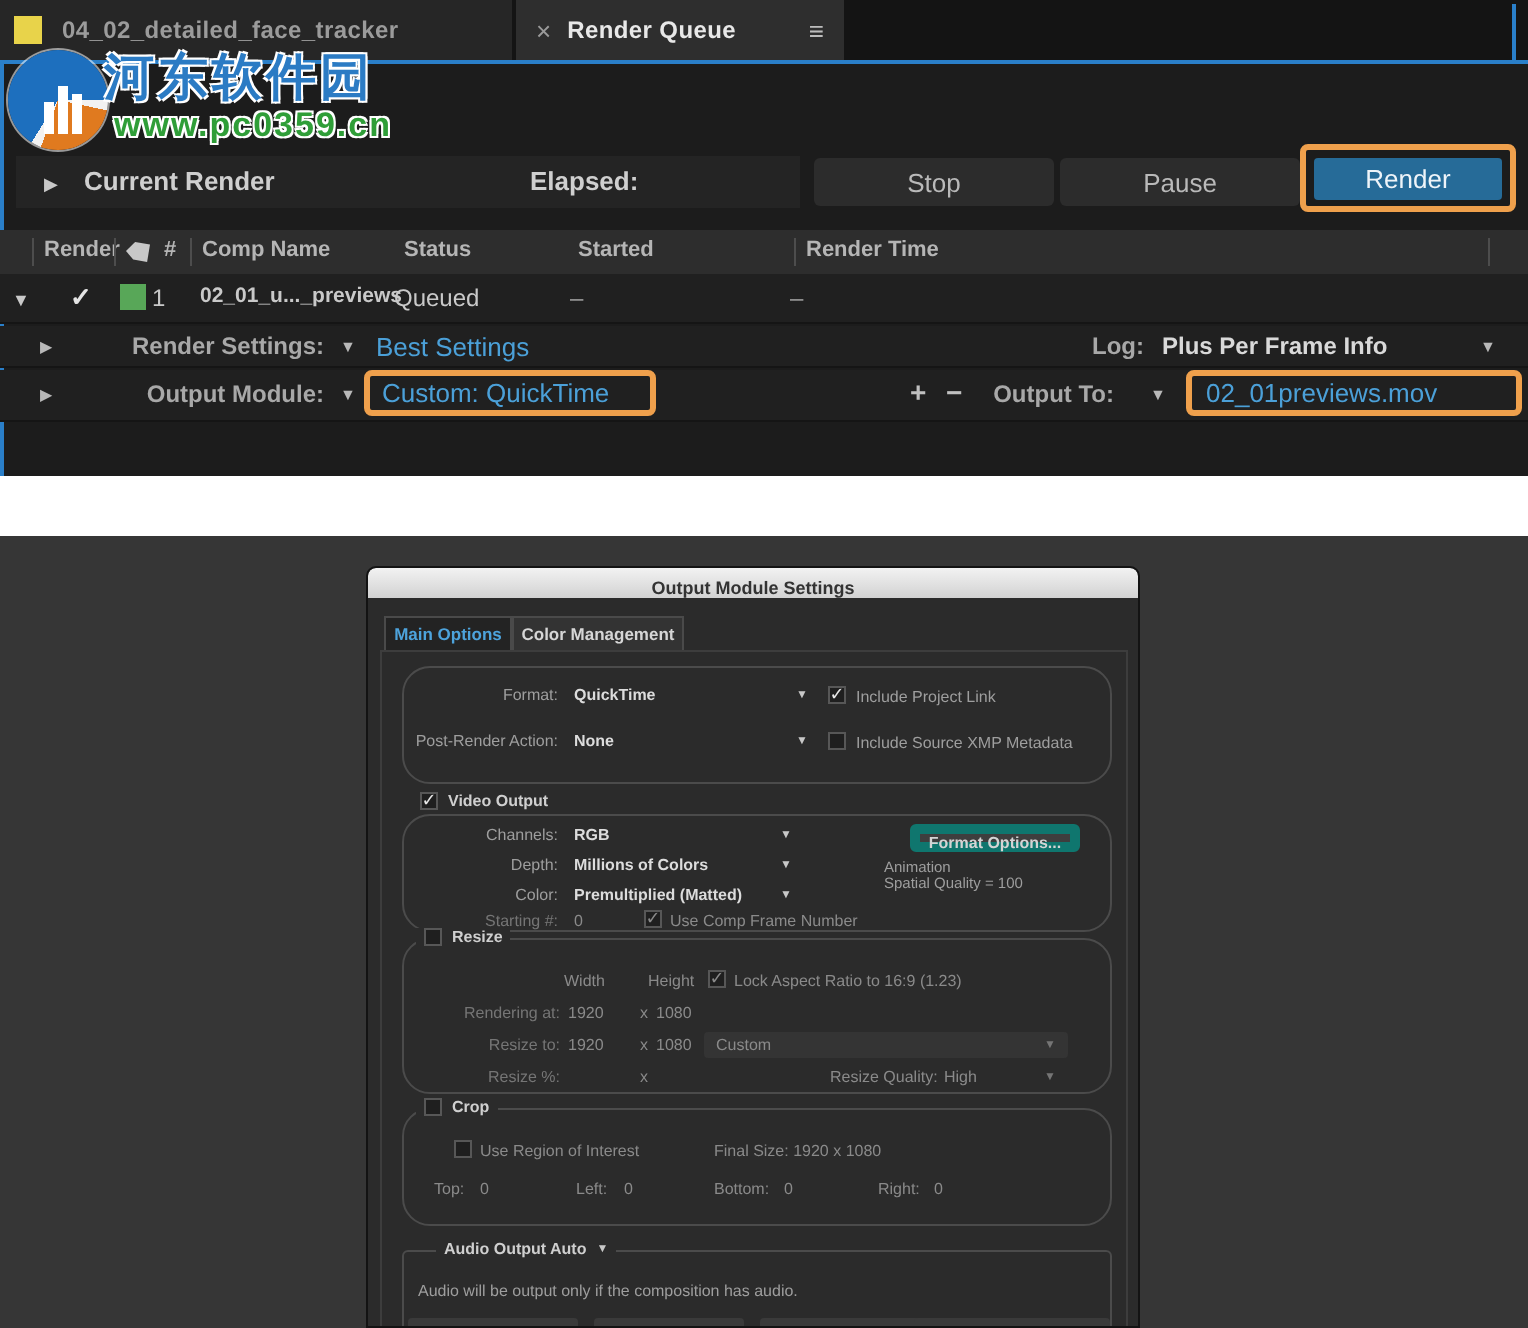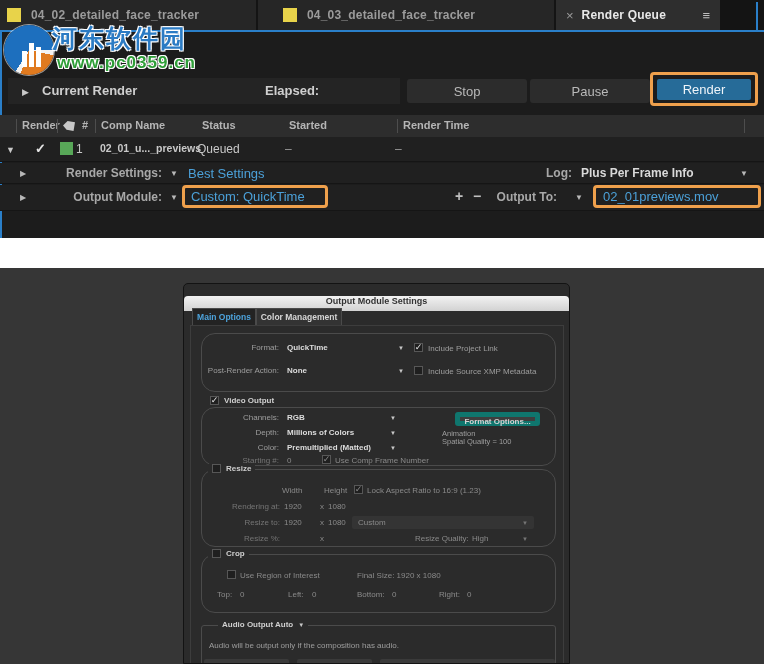--- a/index.html
+++ b/index.html
@@ -65,22 +65,22 @@
   .wm-b3 { left:32px; top:22px; width:5px; height:20px; }
   .wm-name { left:52px; top:0px; font-size:25px; font-weight:700; color:#2b7bc4;
     text-shadow:-1px -1px 0 #fff, 1px -1px 0 #fff, -1px 1px 0 #fff, 1px 1px 0 #fff; letter-spacing:2px; }
   .wm-url { left:57px; top:31px; font-size:17px; font-weight:700; color:#2f9e38;
     text-shadow:-1px -1px 0 #fff, 1px -1px 0 #fff, -1px 1px 0 #fff, 1px 1px 0 #fff; letter-spacing:1px; }
 
   
   .bottom-panel { position:absolute; left:0; top:268px; width:764px; height:396px; background:#363636; }
   .dialog { position:absolute; left:183px; top:15px; width:387px; height:381px; background:#2b2b2b;
     border:1px solid #131313; border-radius:5px 5px 0 0; overflow:hidden; }
-  .titlebar { position:absolute; left:0; top:12px; width:100%; height:15px; background:linear-gradient(#f2f2f2,#d2d2d2);
-    border-radius:4px 4px 0 0; display:flex; align-items:flex-start; justify-content:center;
+  .titlebar { position:absolute; left:0; top:0; width:100%; height:15px; background:linear-gradient(#f2f2f2,#d2d2d2);
+    border-radius:4px 4px 0 0; display:flex; align-items:flex-end; justify-content:center;
     font-size:9px; font-weight:700; color:#333; }
   .dtab { position:absolute; top:24px; height:18px; border:1px solid #4a4a4a; display:flex; align-items:center;
     justify-content:center; font-size:8.5px; }
   .dtab-main { left:8px; width:64px; background:#232323; color:#4da3dc; font-weight:700; }
   .dtab-color { left:72px; width:86px; background:#333333; color:#d6d6d6; font-weight:700; }
   .content-frame { position:absolute; left:6px; top:41px; width:374px; height:340px; border:1px solid #3d3d3d; border-bottom:none; }
   .grp { position:absolute; left:17px; width:355px; border:1px solid #4b4b4b; border-radius:14px; }
   .g1 { top:49px; height:59px; }
   .g2 { top:123px; height:59px; }
   .g3 { top:185px; height:78px; }
@@ -109,24 +109,20 @@
 
 <div class="screen">
 
   <div class="top-panel">
 
     <div class="tabbar">
       <div class="tab tab1">
         <span class="comp-square"></span>
         <span class="tab-label">04_02_detailed_face_tracker</span>
       </div>
-      <div class="tab tab2">
-        <span class="comp-square"></span>
-        <span class="tab-label">04_03_detailed_face_tracker</span>
-      </div>
       <div class="tab active">
         <span class="tab-close">×</span>
         <span class="tab-label">Render Queue</span>
         <span class="tab-menu">≡</span>
       </div>
     </div>
     <div class="hline-blue"></div>
     <div class="vline-left"></div>
     <div class="vline-right"></div>
 

